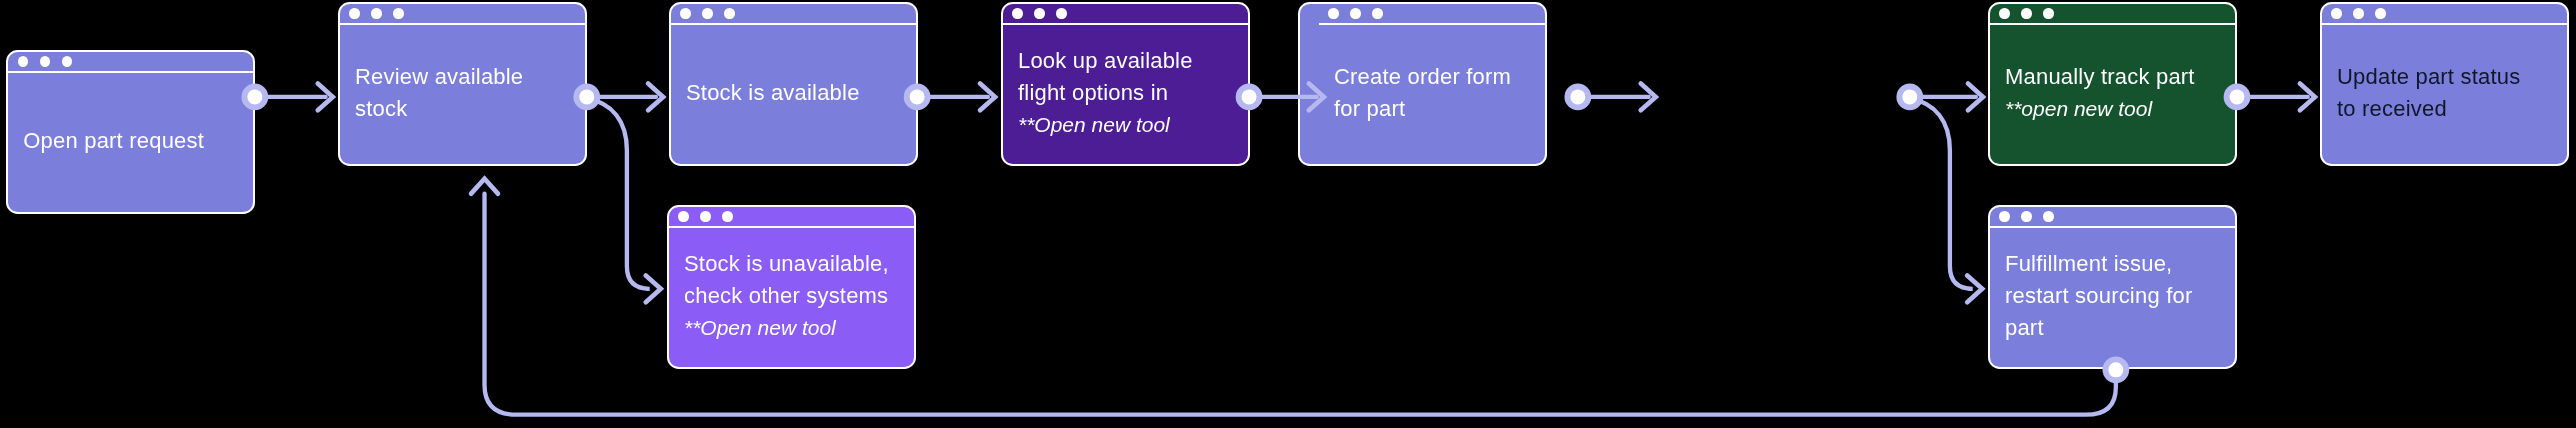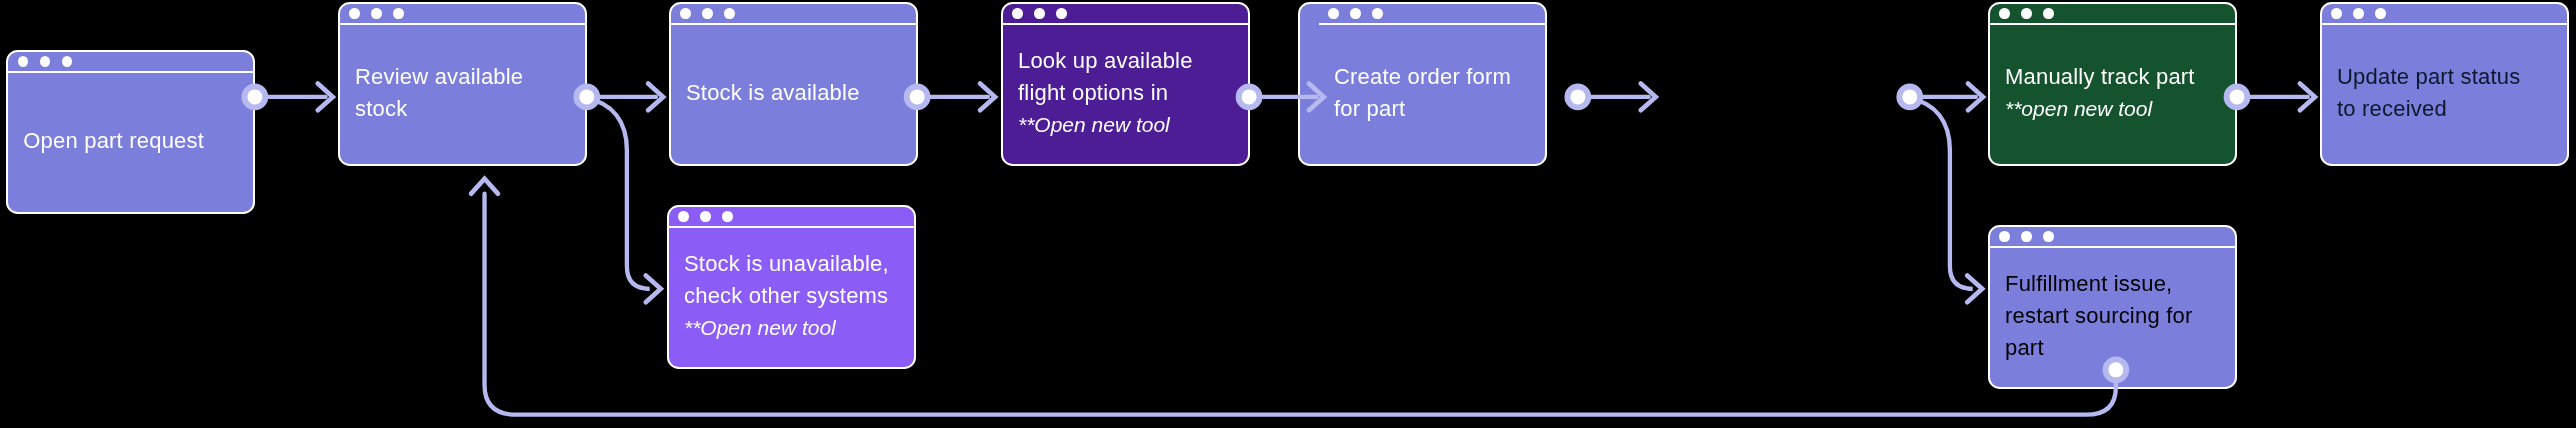--- a/index.html
+++ b/index.html
@@ -152,21 +152,21 @@
         <span class="dot"></span>
         <span class="dot"></span>
         <span class="dot"></span>
       </div>
       <div class="nodebody">
         <div class="label">Stock is unavailable,
 check other systems</div>
         <div class="note">**Open new tool</div>
       </div>
     </div>
-    <div class="node" style="left: 1988px; top: 205px; background: rgb(123, 127, 219); border-color: rgb(255, 255, 255); color: #000000; margin-top: 20px;">
+    <div class="node" style="left: 1988px; top: 205px; background: rgb(123, 127, 219); border-color: rgb(255, 255, 255); color: #ffffff;">
       <div class="titlebar">
         <span class="dot"></span>
         <span class="dot"></span>
         <span class="dot"></span>
       </div>
       <div class="nodebody">
         <div class="label">Fulfillment issue,
 restart sourcing for
 part</div>
       </div>

